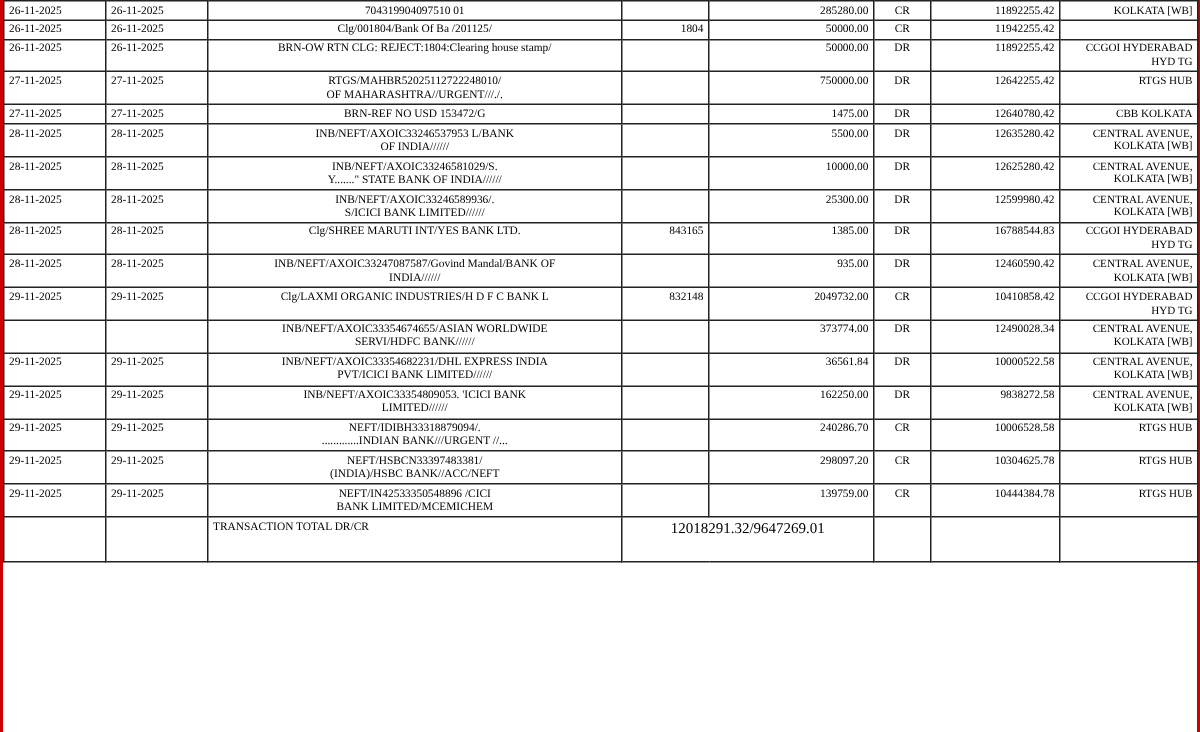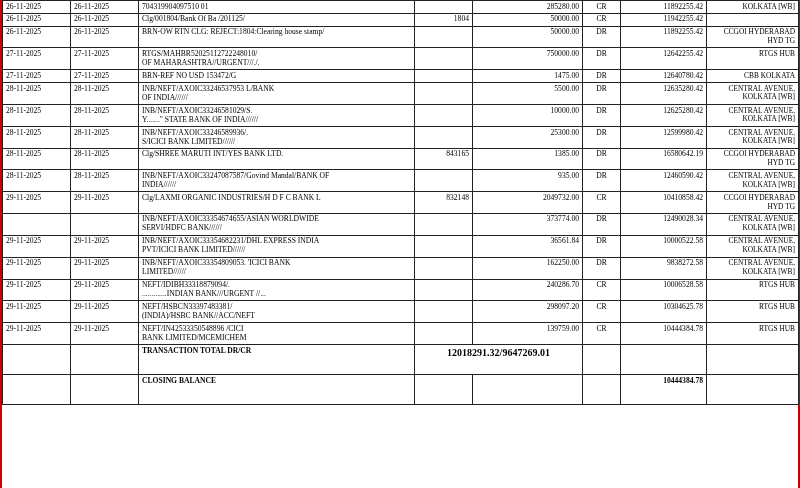--- a/index.html
+++ b/index.html
@@ -44,21 +44,21 @@
   col.c-amount { width: 110px; }
   col.c-drcr { width: 38px; }
   col.c-balance { width: 86px; }
   col.c-branch { width: 92px; }
 
   .cell-date {
     text-align: left;
     white-space: nowrap;
   }
   .cell-particulars {
-    text-align: left;
+    text-align: center;
   }
   .cell-chq {
     text-align: right;
   }
   .cell-amount {
     text-align: right;
     padding-right: 34px;
   }
   .cell-drcr {
     text-align: center;
@@ -75,21 +75,20 @@
   .totals-label {
     padding-left: 36px;
     text-align: left;
   }
   .totals-value {
     text-align: center;
     font-size: 10px;
   }
   .tall-row td {
     height: 26px;
-    font-weight: bold;
   }
 </style>
 </head>
 <body>
 
 <div class="page">
   <table class="statement">
     <colgroup>
       <col class="c-date1">
       <col class="c-date2">
@@ -185,21 +184,21 @@
         <td class="cell-balance">12599980.42</td>
         <td class="cell-branch">CENTRAL AVENUE, KOLKATA [WB]</td>
       </tr>
       <tr>
         <td class="cell-date">28-11-2025</td>
         <td class="cell-date">28-11-2025</td>
         <td class="cell-particulars">Clg/SHREE MARUTI INT/YES BANK LTD.</td>
         <td class="cell-chq">843165</td>
         <td class="cell-amount">1385.00</td>
         <td class="cell-drcr">DR</td>
-        <td class="cell-balance">16580642.19</td>
+        <td class="cell-balance">16788544.83</td>
         <td class="cell-branch">CCGOI HYDERABAD  HYD TG</td>
       </tr>
       <tr>
         <td class="cell-date">28-11-2025</td>
         <td class="cell-date">28-11-2025</td>
         <td class="cell-particulars">INB/NEFT/AXOIC33247087587/Govind Mandal/BANK OF
 INDIA//////</td>
         <td class="cell-chq"></td>
         <td class="cell-amount">935.00</td>
         <td class="cell-drcr">DR</td>
@@ -284,25 +283,15 @@
       </tr>
       <tr class="tall-row">
         <td class="cell-date"></td>
         <td class="cell-date"></td>
         <td class="totals-label">TRANSACTION TOTAL DR/CR</td>
         <td class="totals-value" colspan="2">12018291.32/9647269.01</td>
         <td class="cell-drcr"></td>
         <td class="cell-balance"></td>
         <td class="cell-branch"></td>
       </tr>
-      <tr class="tall-row">
-        <td class="cell-date"></td>
-        <td class="cell-date"></td>
-        <td class="totals-label">CLOSING BALANCE</td>
-        <td class="cell-chq"></td>
-        <td class="cell-amount"></td>
-        <td class="cell-drcr"></td>
-        <td class="cell-balance">10444384.78</td>
-        <td class="cell-branch"></td>
-      </tr>
     </tbody>
   </table>
 </div>
 
 </body></html>

